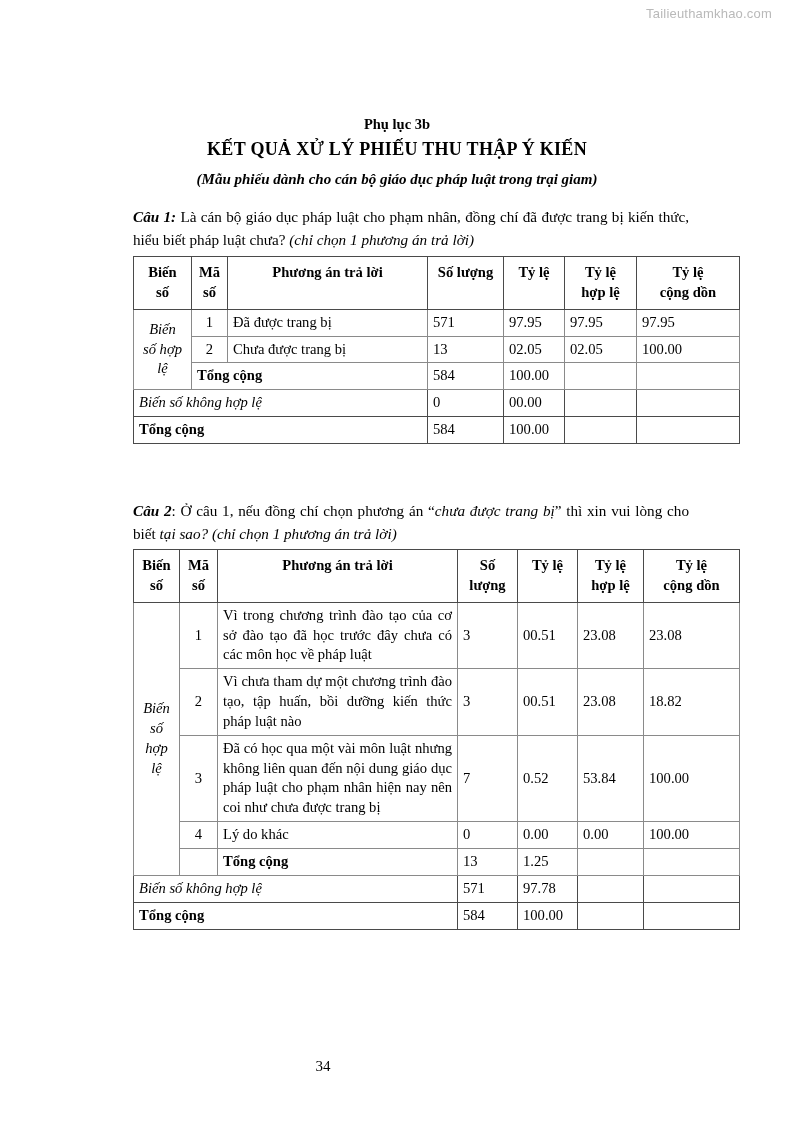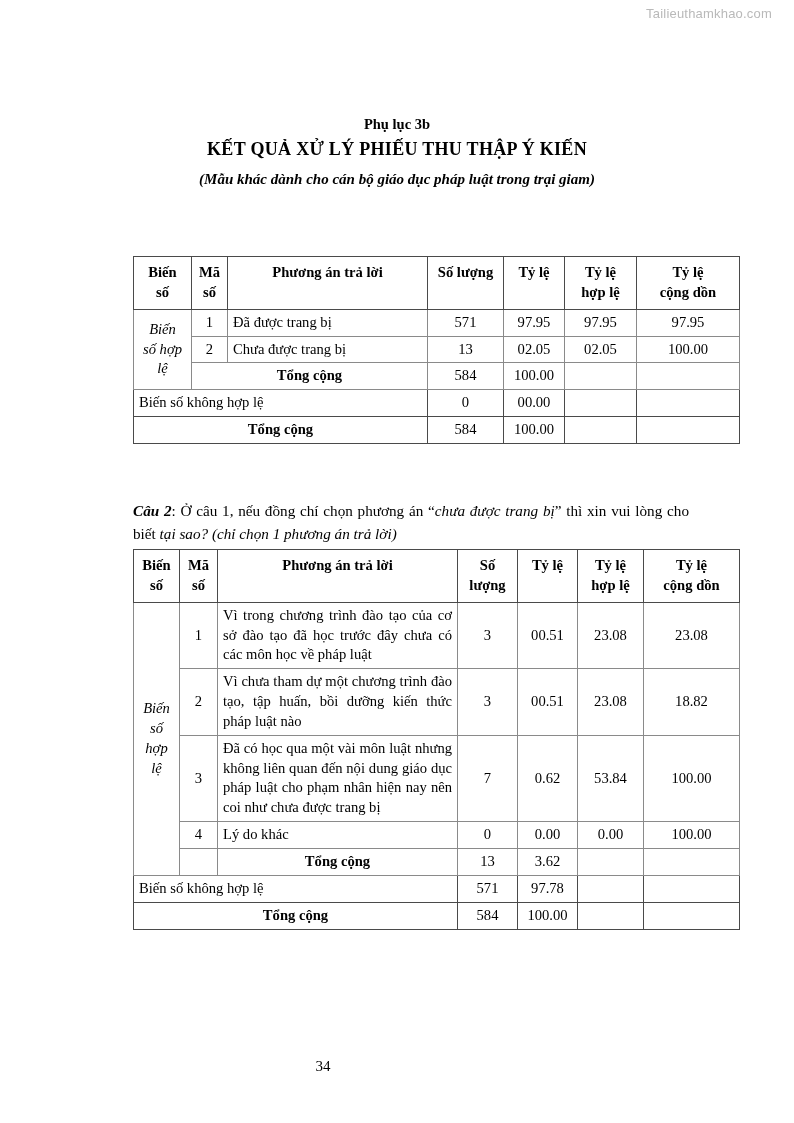--- a/index.html
+++ b/index.html
@@ -93,41 +93,42 @@
   }
   table.res td.head {
     text-align: center;
     font-weight: bold;
     vertical-align: top;
     padding-top: 6px;
     padding-bottom: 6px;
     border-color: #4a4a4a;
   }
   td.num {
-    text-align: center;
+    text-align: left;
     padding-right: 7px;
   }
   td.center { text-align: center; }
   td.grp {
     text-align: center;
     font-style: italic;
     line-height: 1.55;
   }
   td.ans { text-align: justify; text-align-last: left; }
   td.ans-just {
     text-align: justify;
     text-align-last: left;
     hyphens: none;
   }
   td.total {
-    text-align: center;
+    text-align: left;
     font-weight: bold;
     padding-right: 7px;
   }
   td.invalid {
+    font-style: italic;
     padding-left: 7px;
   }
   .outer-strong { border-color: #4a4a4a !important; }
 
   
   #table1 { top: 256px; left: 133px; width: 606px; }
   
   #table2 { top: 549px; left: 133px; width: 606px; }
 
   
@@ -143,23 +144,26 @@
 </head>
 <body>
 
 <div class="page">
 
   <div class="watermark">Tailieuthamkhao.com</div>
 
   <div class="title-block">
     <div class="title-line1">Phụ lục 3b</div>
     <div class="title-line2">KẾT QUẢ XỬ LÝ PHIẾU THU THẬP Ý KIẾN</div>
-    <div class="title-line3">(Mẫu khác dành cho cán bộ giáo dục pháp luật trong trại giam)</div>
+    <div class="title-line3">(Mẫu phiếu dành cho cán bộ giáo dục pháp luật trong trại giam)</div>
   </div>
 
+  <div class="question q1">
+    <span class="q-label">Câu 1:</span><span> Là cán bộ giáo dục pháp luật cho phạm nhân, đồng chí đã được trang bị kiến thức, hiểu biết pháp luật chưa? </span><span class="i">(chỉ chọn 1 phương án trả lời)</span>
+  </div>
 
   <table class="res" id="table1">
     <colgroup>
       <col style="width:58px">
         <col style="width:36px">
         <col style="width:200px">
       <col style="width:76px">
         <col style="width:61px">
         <col style="width:72px">
         <col style="width:103px">
@@ -297,39 +301,39 @@
         <td class="num">3</td>
         <td class="num">00.51</td>
         <td class="num">23.08</td>
         <td class="num">18.82</td>
       </tr>
 
       <tr>
         <td class="center">3</td>
         <td class="ans-just">Đã có học qua một vài môn luật nhưng không liên quan đến nội dung giáo dục pháp luật cho phạm nhân hiện nay nên coi như chưa được trang bị</td>
         <td class="num">7</td>
-        <td class="num">0.62</td>
+        <td class="num">0.52</td>
         <td class="num">53.84</td>
         <td class="num">100.00</td>
       </tr>
 
       <tr>
         <td class="center">4</td>
         <td class="ans-just">Lý do khác</td>
         <td class="num">0</td>
         <td class="num">0.00</td>
         <td class="num">0.00</td>
         <td class="num">100.00</td>
       </tr>
 
       <tr>
         <td></td>
         <td class="total">Tổng cộng</td>
         <td class="num">13</td>
-        <td class="num">3.62</td>
+        <td class="num">1.25</td>
         <td></td>
         <td></td>
       </tr>
 
       <tr>
         <td class="invalid outer-strong" colspan="3">Biến số không hợp lệ</td>
         <td class="num outer-strong">571</td>
         <td class="num outer-strong">97.78</td>
         <td class="outer-strong"></td>
         <td class="outer-strong"></td>

